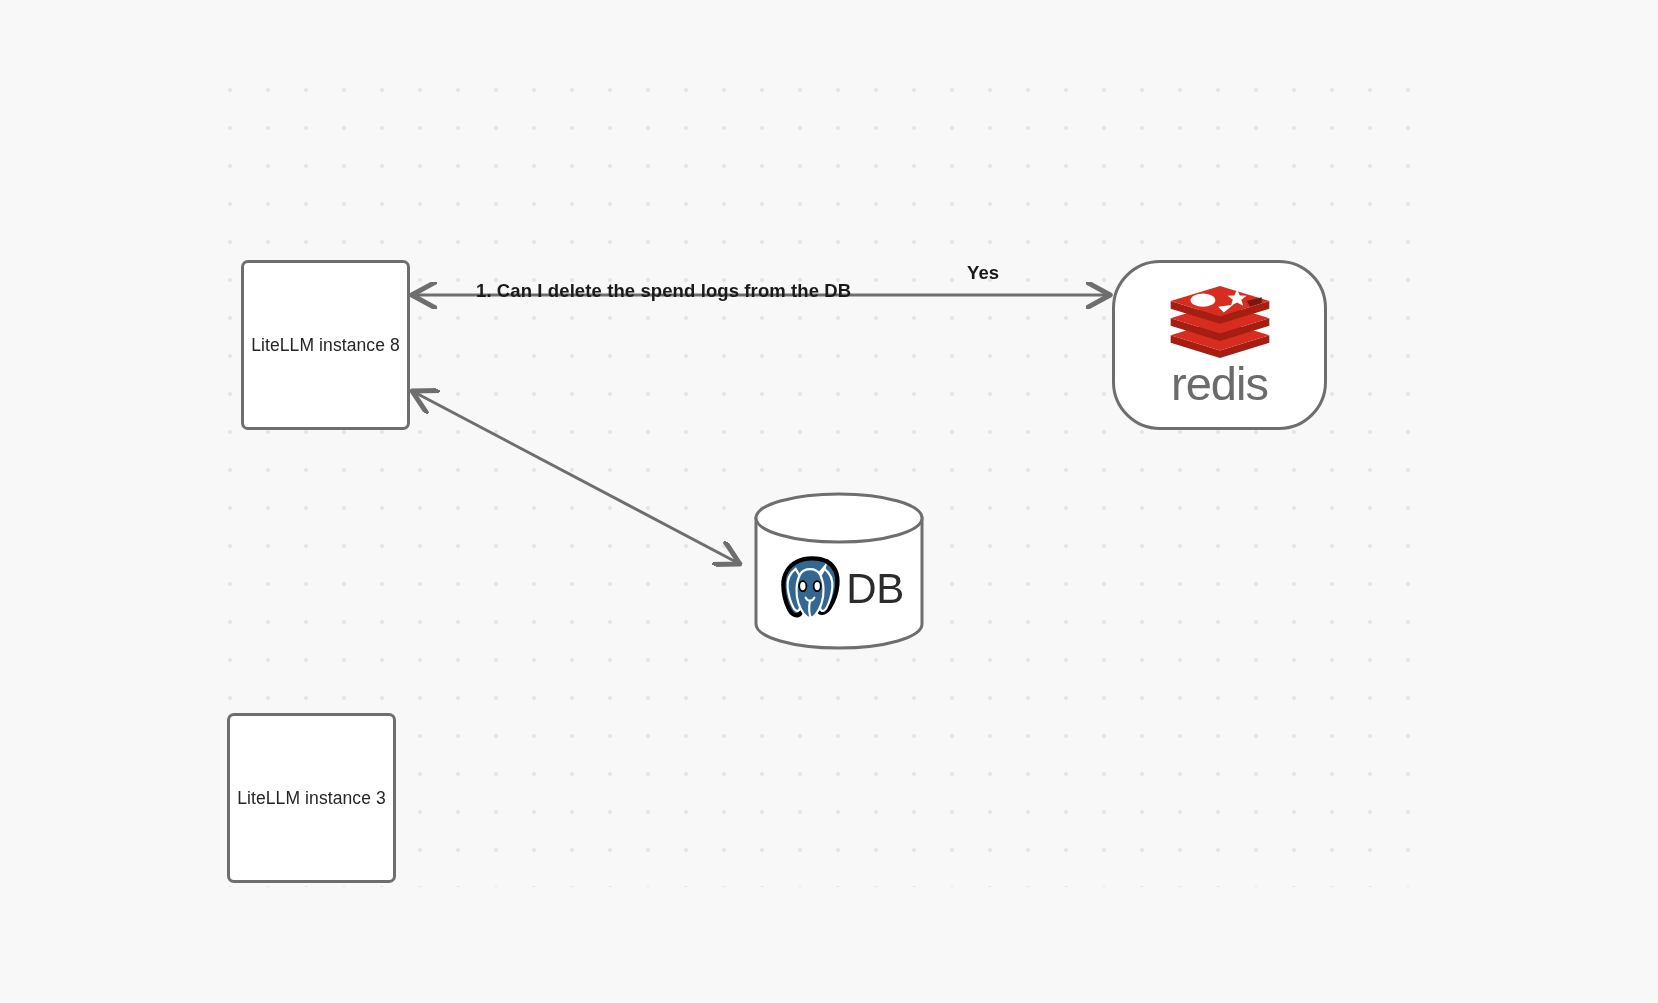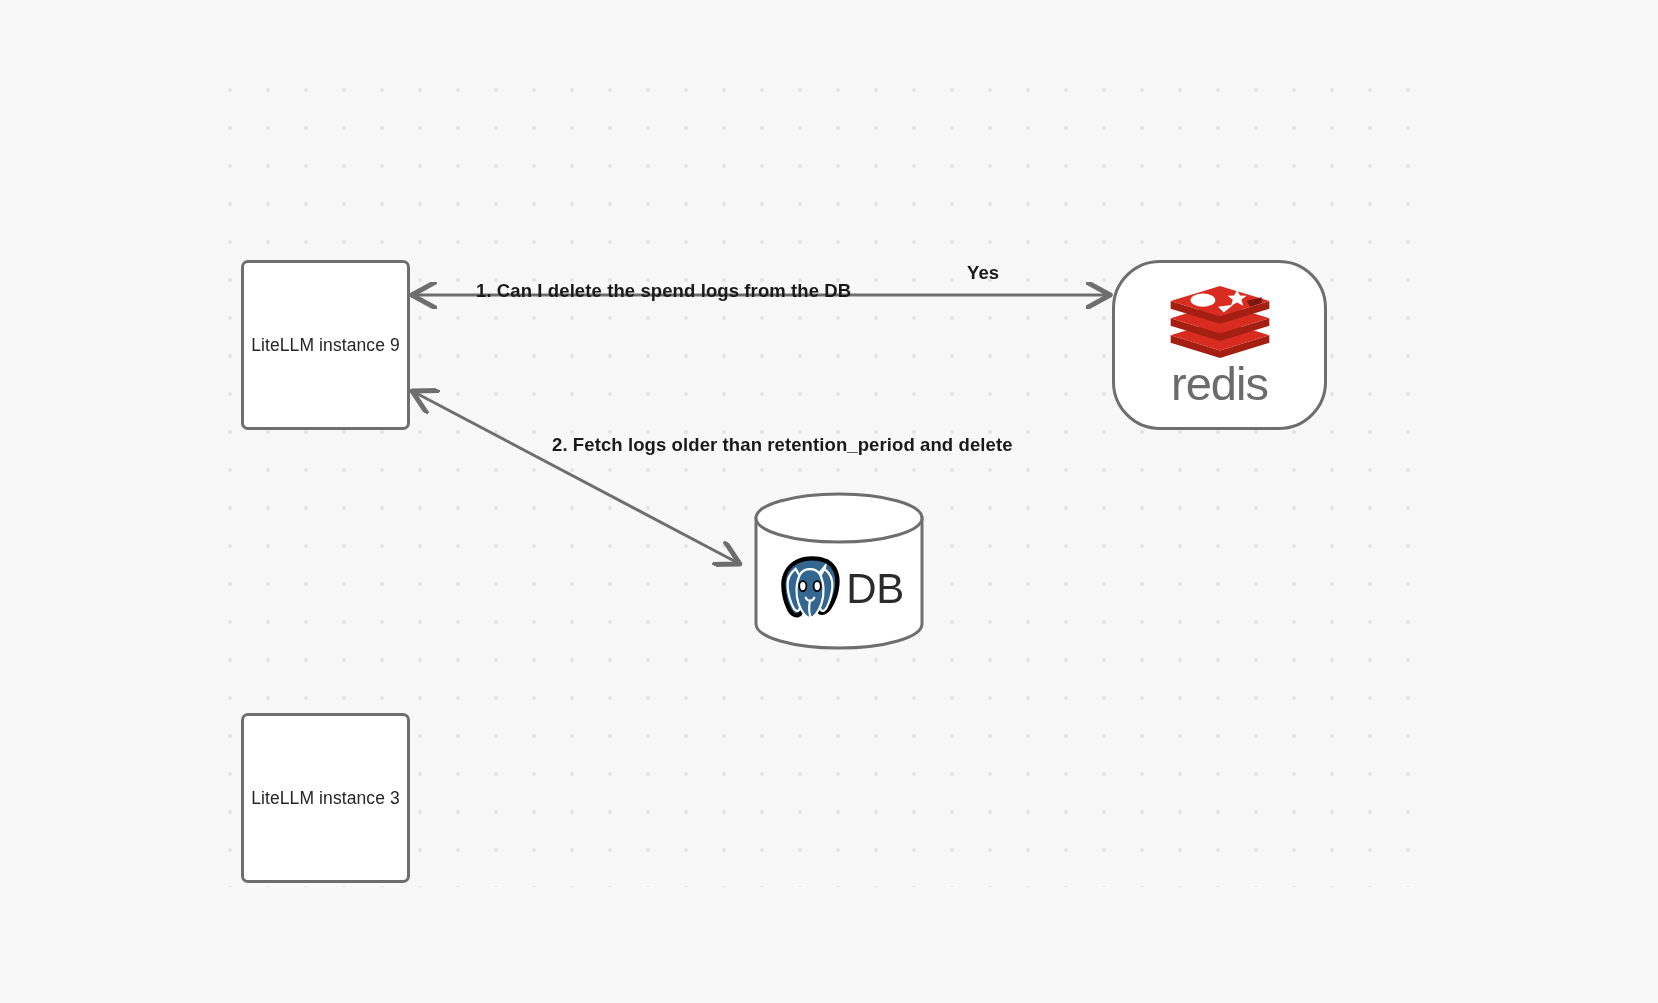--- a/index.html
+++ b/index.html
@@ -50,21 +50,21 @@
   }
   .node-box .node-label {
     font-size: 17.5px;
     color: #262626;
     font-family: "Liberation Sans", sans-serif;
     letter-spacing: 0.1px;
     white-space: nowrap;
   }
   #node-litellm-1 { left: 241px; top: 260px; width: 169px; height: 170px; }
   #node-litellm-2 { left: 241px; top: 487px; width: 169px; height: 170px; }
-  #node-litellm-3 { left: 241px; top: 713px; width: 169px; height: 170px; }
+  #node-litellm-3 { left: 227px; top: 713px; width: 169px; height: 170px; }
 
   
   #node-redis {
     position: absolute;
     left: 1112px;
     top: 260px;
     width: 215px;
     height: 170px;
     box-sizing: border-box;
     background: #ffffff;
@@ -137,21 +137,21 @@
         <path d="M 0 0 L 11 6 L 0 12" fill="none" stroke="#6e6e6e" stroke-width="2.2" stroke-linecap="round" stroke-linejoin="round"></path>
       </marker>
     </defs>
 
     <line x1="414" y1="295" x2="1108" y2="295" stroke="#6e6e6e" stroke-width="3" marker-start="url(#arrow-start)" marker-end="url(#arrow-end)"></line>
 
     <line x1="414" y1="392" x2="738" y2="563" stroke="#6e6e6e" stroke-width="3" marker-start="url(#arrow-start)" marker-end="url(#arrow-end)"></line>
   </svg>
 
   <div class="node-box" id="node-litellm-1">
-    <span class="node-label">LiteLLM instance 9</span>
+    <span class="node-label">LiteLLM instance 8</span>
   </div>
 
 
   <div class="node-box" id="node-litellm-3">
     <span class="node-label">LiteLLM instance 3</span>
   </div>
 
   <div id="node-redis">
     <div class="redis-logo">
       <svg width="114" height="74" viewBox="0 0 120 78" xmlns="http://www.w3.org/2000/svg">
@@ -205,15 +205,14 @@
         <path d="M50 66 C48 76 49 86 52 92" fill="none" stroke="#ffffff" stroke-width="3" stroke-linecap="round"></path>
       </svg>
       <span class="db-text">DB</span>
     </div>
   </div>
 
   <div class="edge-label" id="label-step-1">1.  Can I delete the spend logs from the DB</div>
 
   <div class="edge-label" id="label-yes">Yes</div>
 
-  <div class="edge-label" id="label-step-2">2.  Fetch logs older than retention_period and delete</div>
 
 </div>
 
 </body></html>

